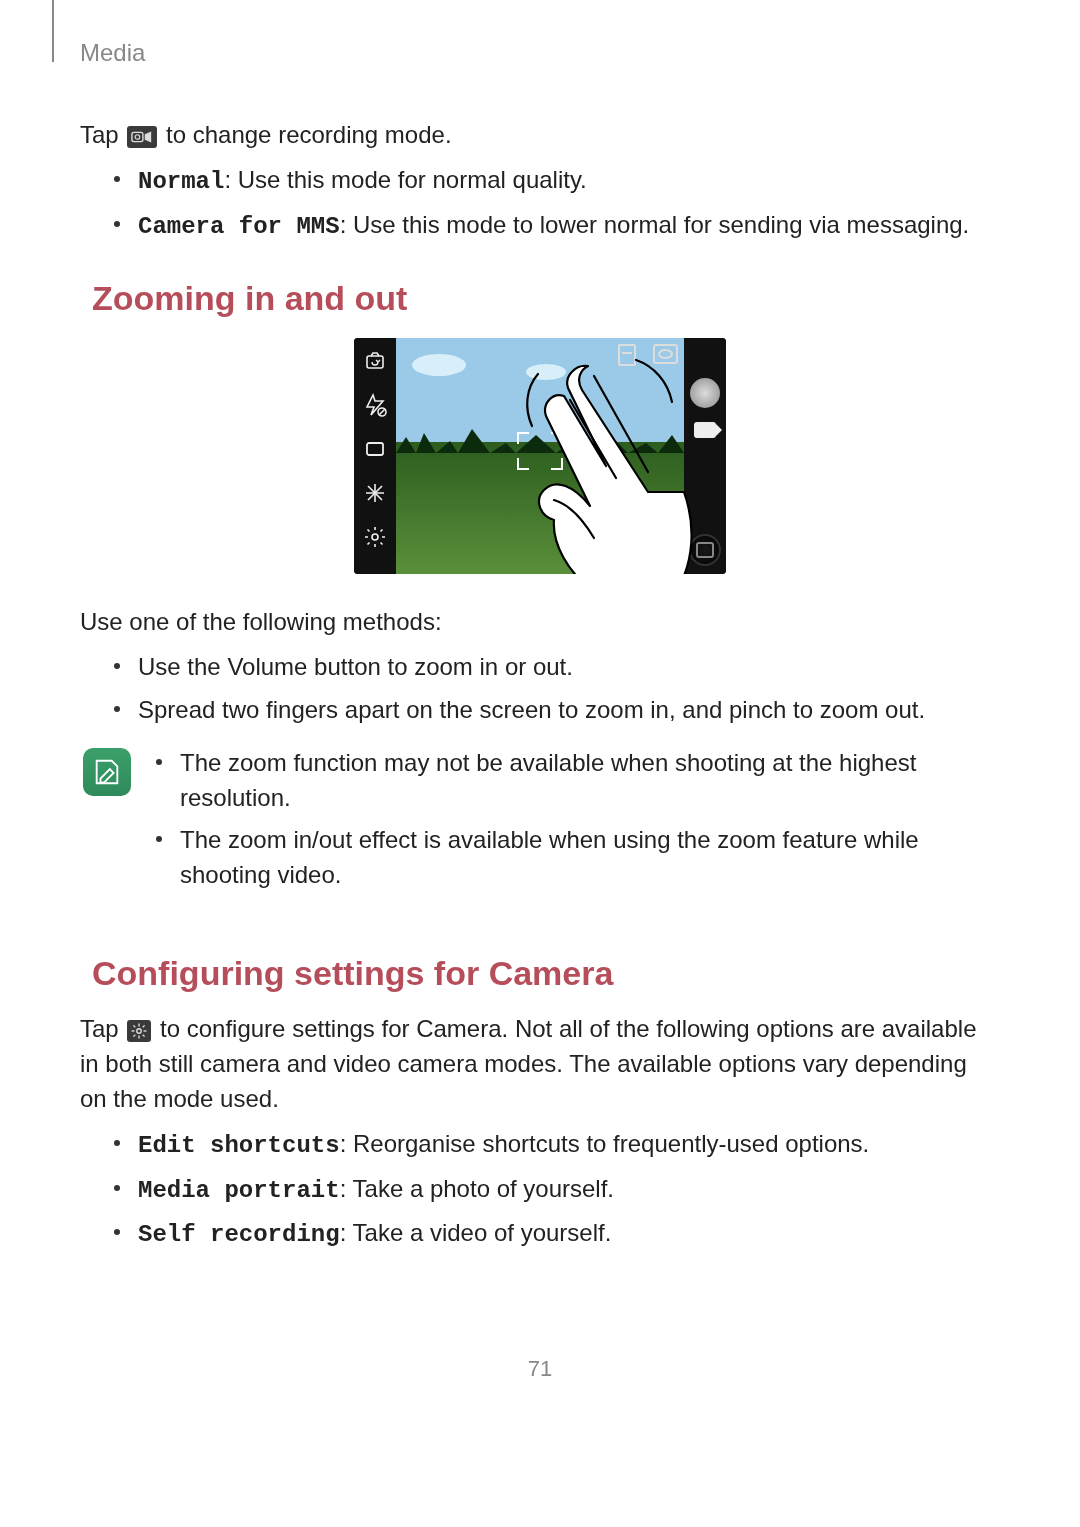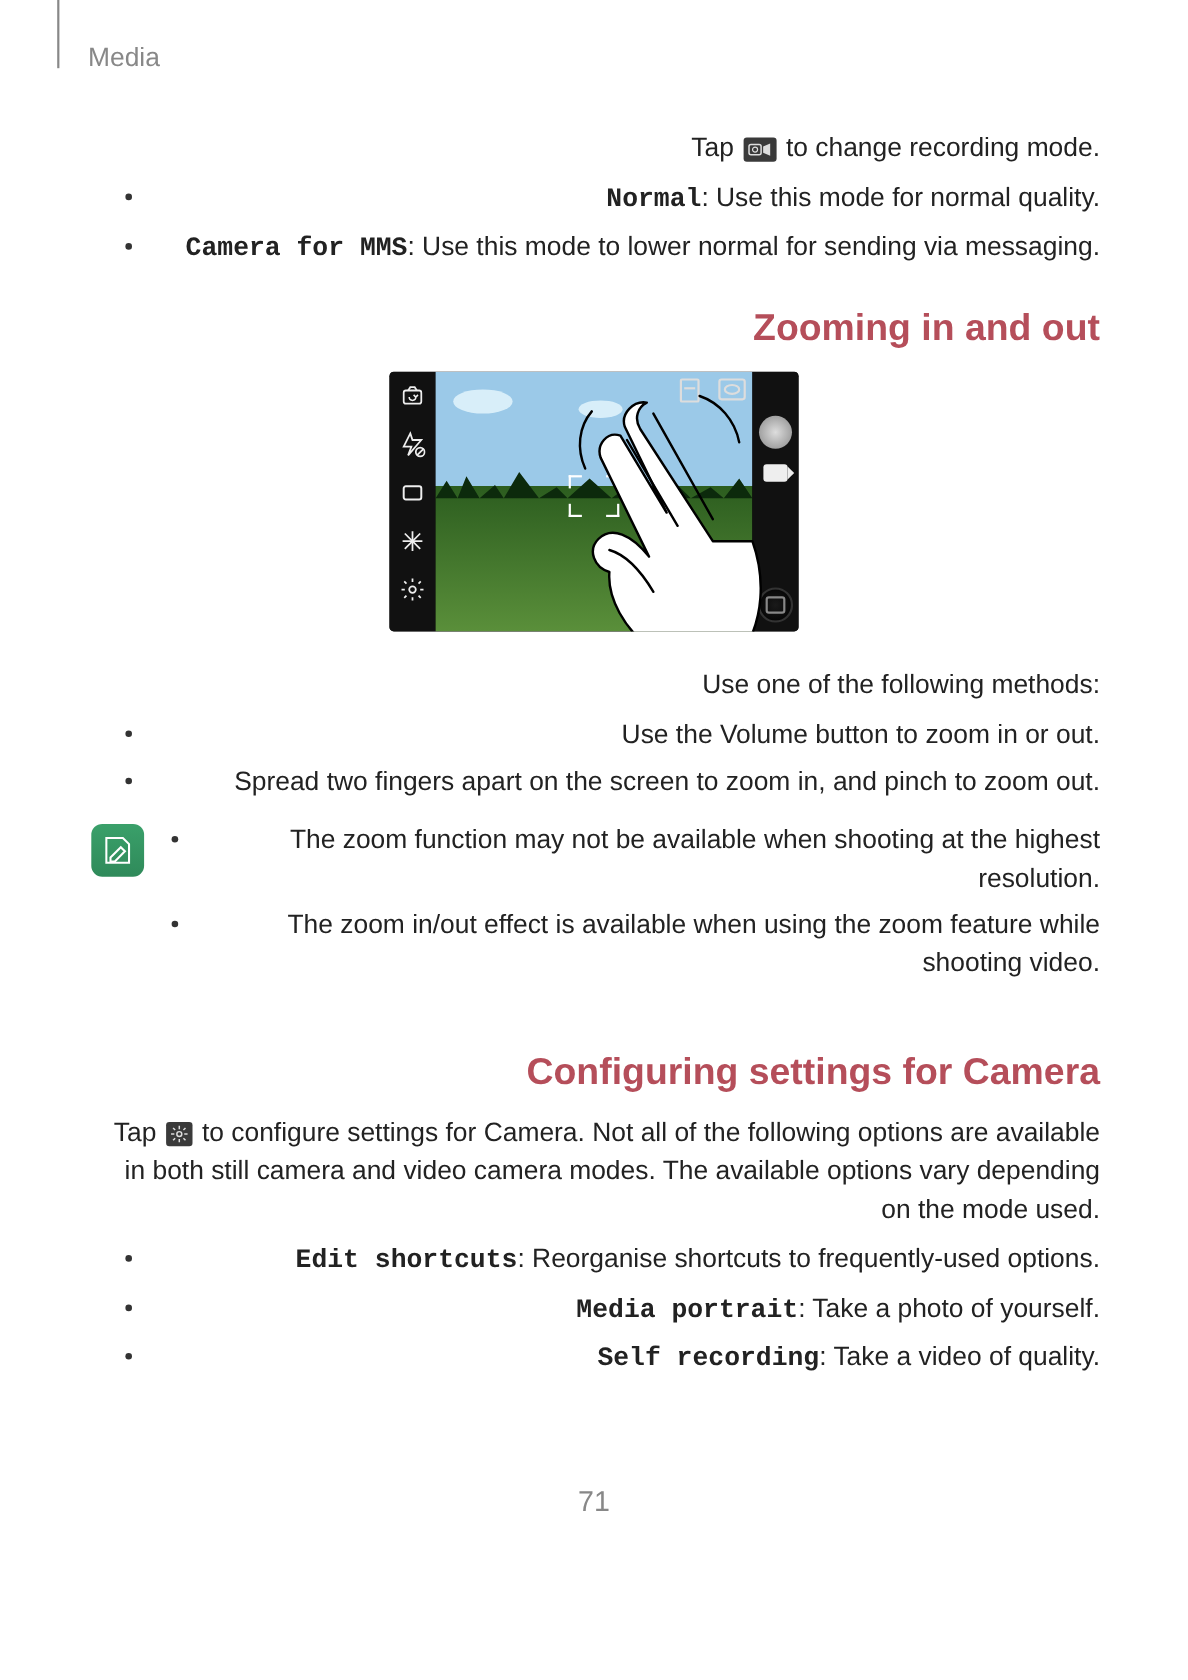--- a/index.html
+++ b/index.html
@@ -12,21 +12,20 @@
     color: #222;
     font-size: 24px;
     line-height: 1.45;
   }
   .page {
     position: relative;
     width: 1080px;
     height: 1427px;
     box-sizing: border-box;
     padding: 32px 80px 0 80px;
-    text-align: right;
   }
   
   .tab-mark {
     position: absolute;
     left: 52px;
     top: 0;
     width: 2px;
     height: 62px;
     background: #888;
   }
@@ -72,21 +71,21 @@
     width: 6px;
     height: 6px;
     background: #333;
     border-radius: 50%;
   }
   .bold { font-weight: 600; font-family: Liberation Mono, monospace; }
   h2 {
     color: #b54e5a;
     font-size: 34px;
     font-weight: 600;
-    margin: 30px 0 14px 0;
+    margin: 30px 0 14px 12px;
   }
   .figure-wrap {
     text-align: center;
     margin: 8px 0 22px 0;
   }
   
   .device {
     display: inline-block;
     width: 372px;
     height: 236px;
@@ -228,21 +227,21 @@
     display: flex; align-items: center; justify-content: center;
   }
   .note-icon svg { width: 30px; height: 30px; }
   .note-row ul.bullets { margin-top: 0; padding-left: 8px; }
   .page-number {
     position: absolute;
     bottom: 42px;
     left: 50%;
     transform: translateX(-50%);
     color: #888;
-    font-size: 26px;
+    font-size: 22px;
   }
 </style>
 </head>
 <body>
 
 <div class="page">
   <div class="tab-mark"></div>
   <div class="section-label">Media</div>
 
   <div class="body">
@@ -394,19 +393,19 @@
     </p>
 
     <ul class="bullets">
       <li>
         <span class="bold">Edit shortcuts</span><span>: Reorganise shortcuts to frequently-used options.</span>
       </li>
       <li>
         <span class="bold">Media portrait</span><span>: Take a photo of yourself.</span>
       </li>
       <li>
-        <span class="bold">Self recording</span><span>: Take a video of quality.</span>
+        <span class="bold">Self recording</span><span>: Take a video of yourself.</span>
       </li>
     </ul>
   </div>
 
   <div class="page-number">71</div>
 </div>
 
 </body></html>

